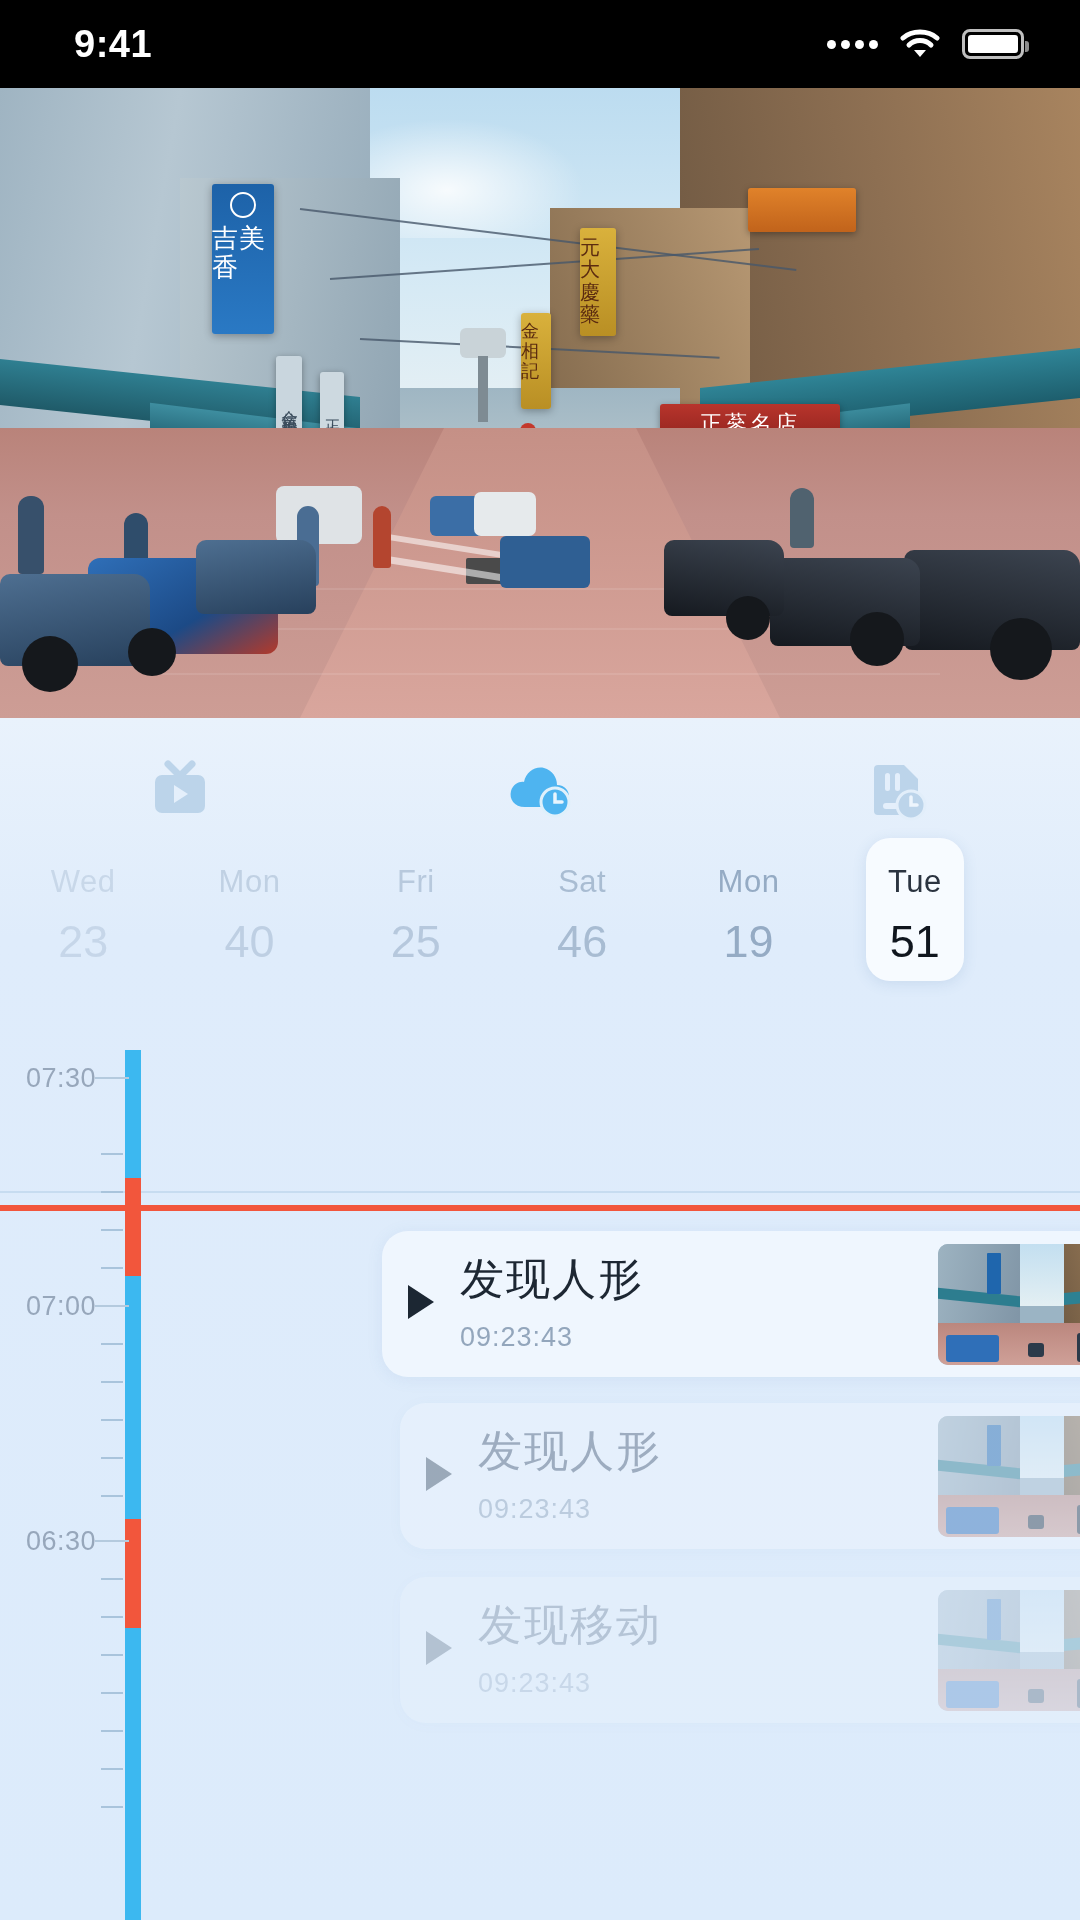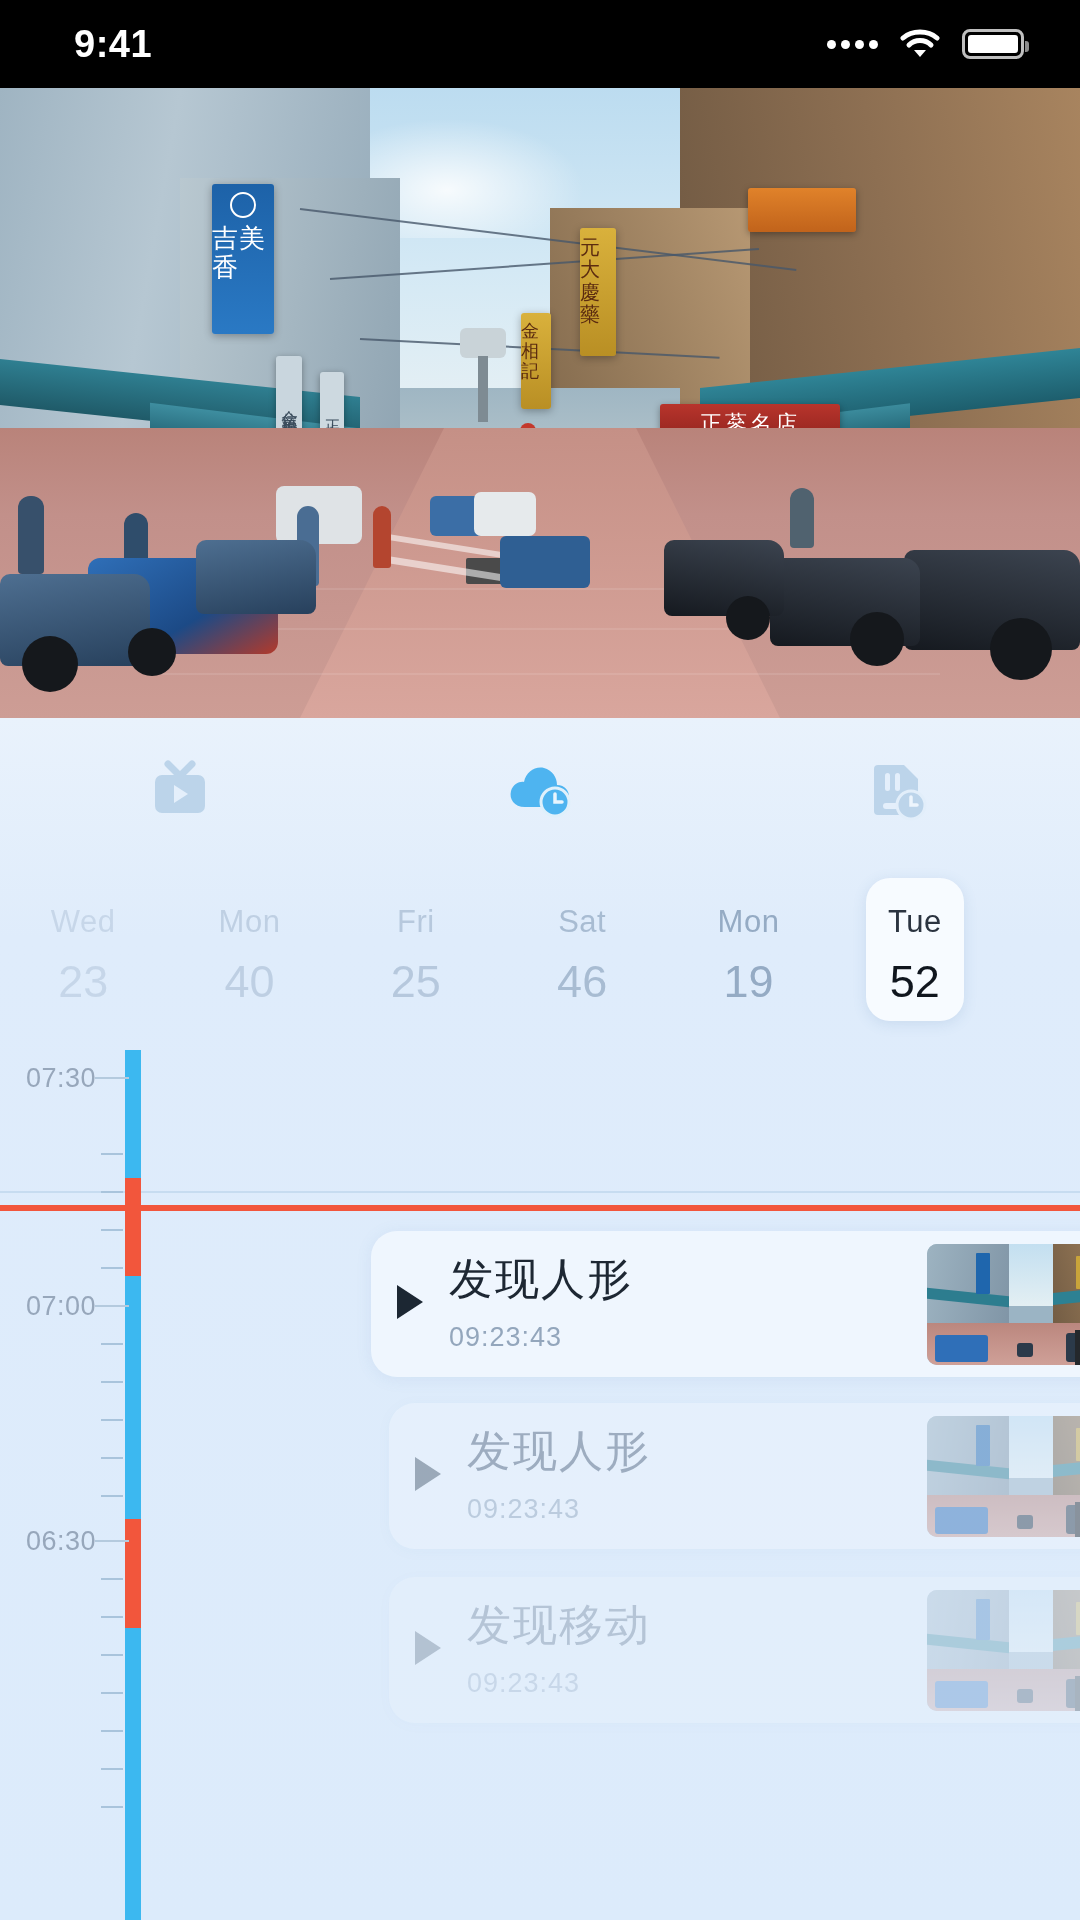--- a/index.html
+++ b/index.html
@@ -106,21 +106,21 @@
 
   
   .tabs{ position:absolute; left:0; top:0; width:1080px; height:148px;
      display:flex; align-items:center; }
   .tab{ flex:1; display:flex; align-items:center; justify-content:center; height:148px; }
   .ico{ display:block; }
 
   
   .dates{ position:absolute; left:0; top:148px; width:1080px; height:177px; }
   .dates-row{ position:absolute; left:0; top:0; width:998px; height:177px;
-     display:flex; align-items:center; }
+     display:flex; align-items:flex-start; }
   .day{ flex:1; text-align:center; position:relative; z-index:2; }
   .dow{ font-size:31px; letter-spacing:.5px; line-height:1; }
   .dnum{ font-size:45px; margin-top:22px; line-height:1; font-weight:300; }
   .day.sel{ }
   .day.sel .selcard{
      position:absolute; left:50%; top:-28px; transform:translateX(-50%);
      width:98px; height:143px; background:#f7fbff; border-radius:24px; z-index:-1;
      box-shadow:0 3px 14px rgba(90,130,180,.16);
   }
   .day.sel .dow{ color:#2b3440; }
@@ -133,21 +133,21 @@
   .tl-bar{ position:absolute; left:125px; top:0; width:16px; }
   .seg{ position:absolute; left:0; width:16px; }
   .tick{ position:absolute; width:22px; height:2px; background:#a9c4dc; left:101px; }
   .tick.major{ width:34px; left:95px; background:#b4cade; }
   .tlabel{ position:absolute; right:0; width:150px; text-align:right;
      font-size:27px; color:#97a7bb; letter-spacing:.5px; }
   .tlabel-wrap{ position:absolute; left:0; width:96px; }
   .playhead{ position:absolute; left:0; width:1080px; height:6px; background:#f2563c; }
 
   
-  .cards{ position:absolute; left:1px; top:327px; width:940px; height:875px; }
+  .cards{ position:absolute; left:12px; top:327px; width:940px; height:875px; }
   .card{
     position:absolute; background:#eff6fe; border-radius:26px;
     display:flex; align-items:center;
     box-shadow:0 2px 16px rgba(100,140,190,.10);
   }
   .card .play{ margin-left:22px; margin-right:22px; flex:0 0 auto; }
   .card-txt{ flex:1 1 auto; }
   .card-title{ font-size:44px; color:#1d2733; letter-spacing:2px; line-height:1.1; }
   .card-time{ font-size:27px; color:#93a6bc; margin-top:18px; letter-spacing:1px; }
   .thumb{ position:relative; width:204px; height:121px; border-radius:10px;
@@ -219,21 +219,21 @@
     <div class="awn r"></div>
     <div class="awn r2"></div>
 
     <div class="banner blue" style="left:212px; top:96px; width:62px; height:150px;">
       <span class="b-badge"></span>
       <span>吉美香</span>
     </div>
     <div class="banner blue" style="left:146px; top:358px; width:34px; height:108px; font-size:21px;">
       <span>吉美香</span>
     </div>
-    <div class="banner ylw" style="left:580px; top:140px; width:36px; height:128px; font-size:20px;">
+    <div class="banner ylw" style="left:580px; top:140px; width:36px; height:108px; font-size:20px;">
       <span>元大慶藥</span>
     </div>
     <div class="banner ylw" style="left:521px; top:225px; width:30px; height:96px; font-size:18px;">
       <span>金相記</span>
     </div>
     <div class="hbanner red" style="left:660px; top:316px; width:180px; height:40px;
          background:linear-gradient(#b8342c,#8e231d);">
       <span>正蔘名店</span>
     </div>
     <div class="hbanner" style="left:276px; top:268px; width:26px; height:96px;
@@ -340,21 +340,21 @@
         <div class="dow" style="color:#8fa6c0">Sat</div>
         <div class="dnum" style="color:#8fa6c0">46</div>
       </div>
       <div class="day" style="opacity:.92">
         <div class="dow" style="color:#8fa6c0">Mon</div>
         <div class="dnum" style="color:#8fa6c0">19</div>
       </div>
       <div class="day sel">
         <span class="selcard"></span>
         <div class="dow">Tue</div>
-        <div class="dnum">52</div>
+        <div class="dnum">51</div>
       </div>
     </div>
     <div class="divider"></div>
   </div>
 
   <div class="timeline">
     <div class="tl-bar">
       <span class="seg" style="top:0px;height:128px;background:#3cb8f0;"></span>
       <span class="seg" style="top:128px;height:98px;background:#f2563c;"></span>
       <span class="seg" style="top:226px;height:243px;background:#3cb8f0;"></span>

